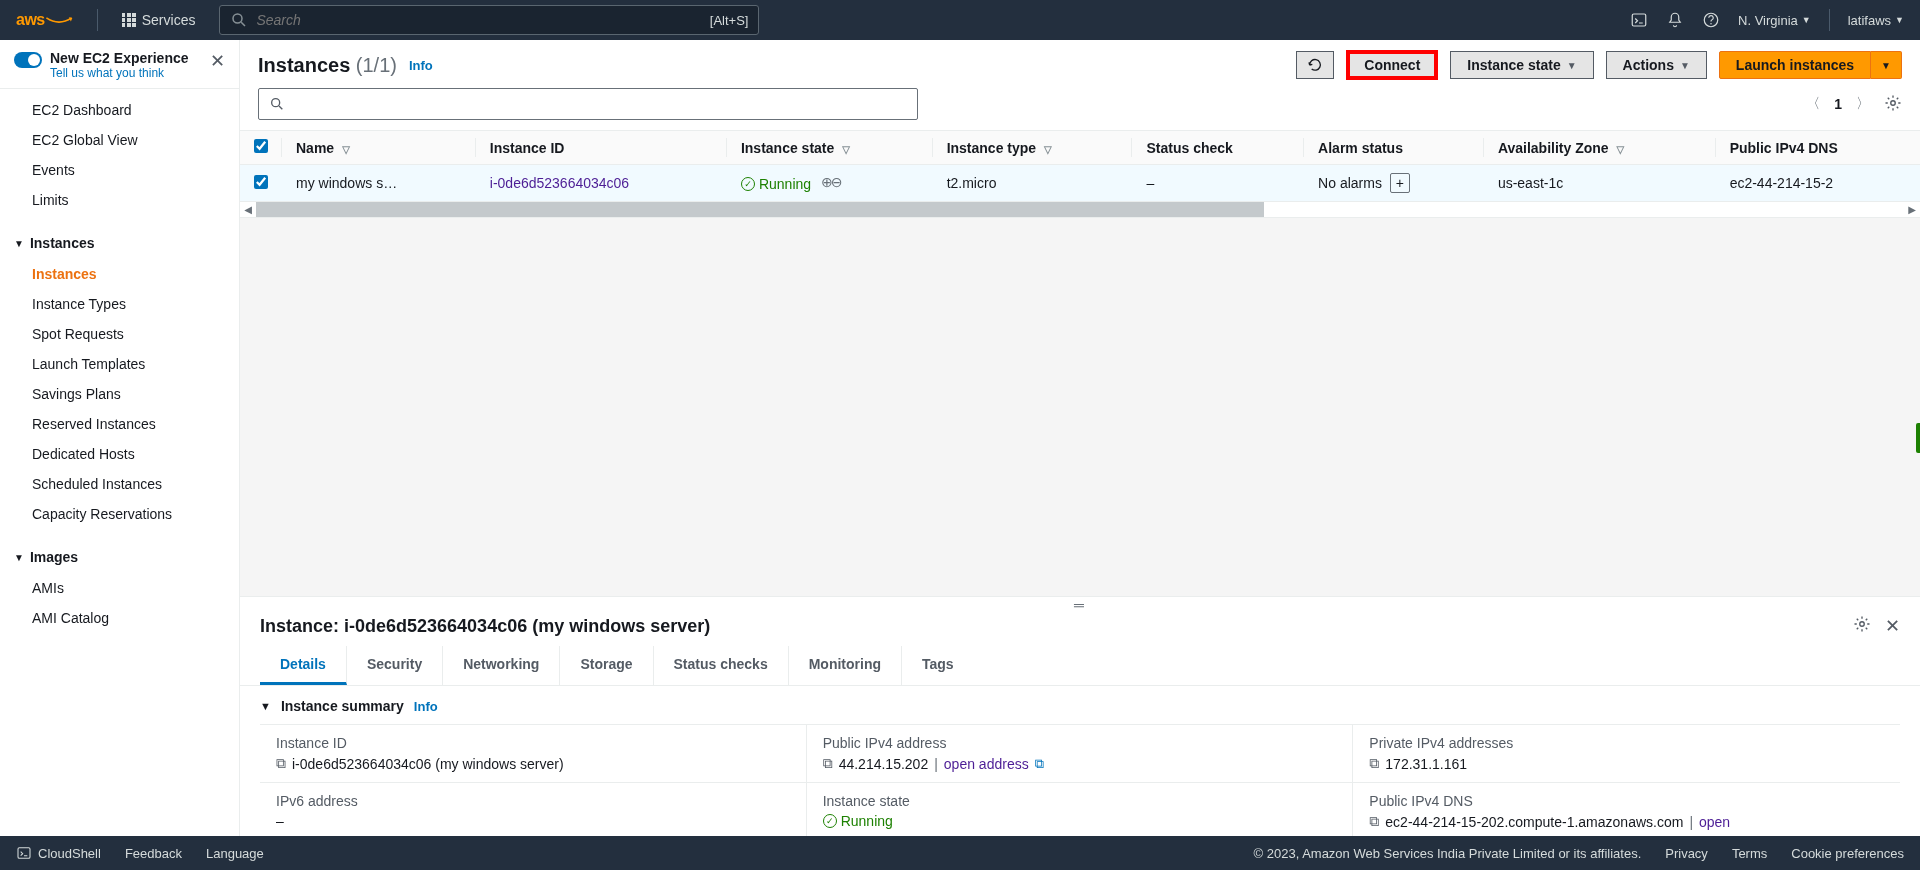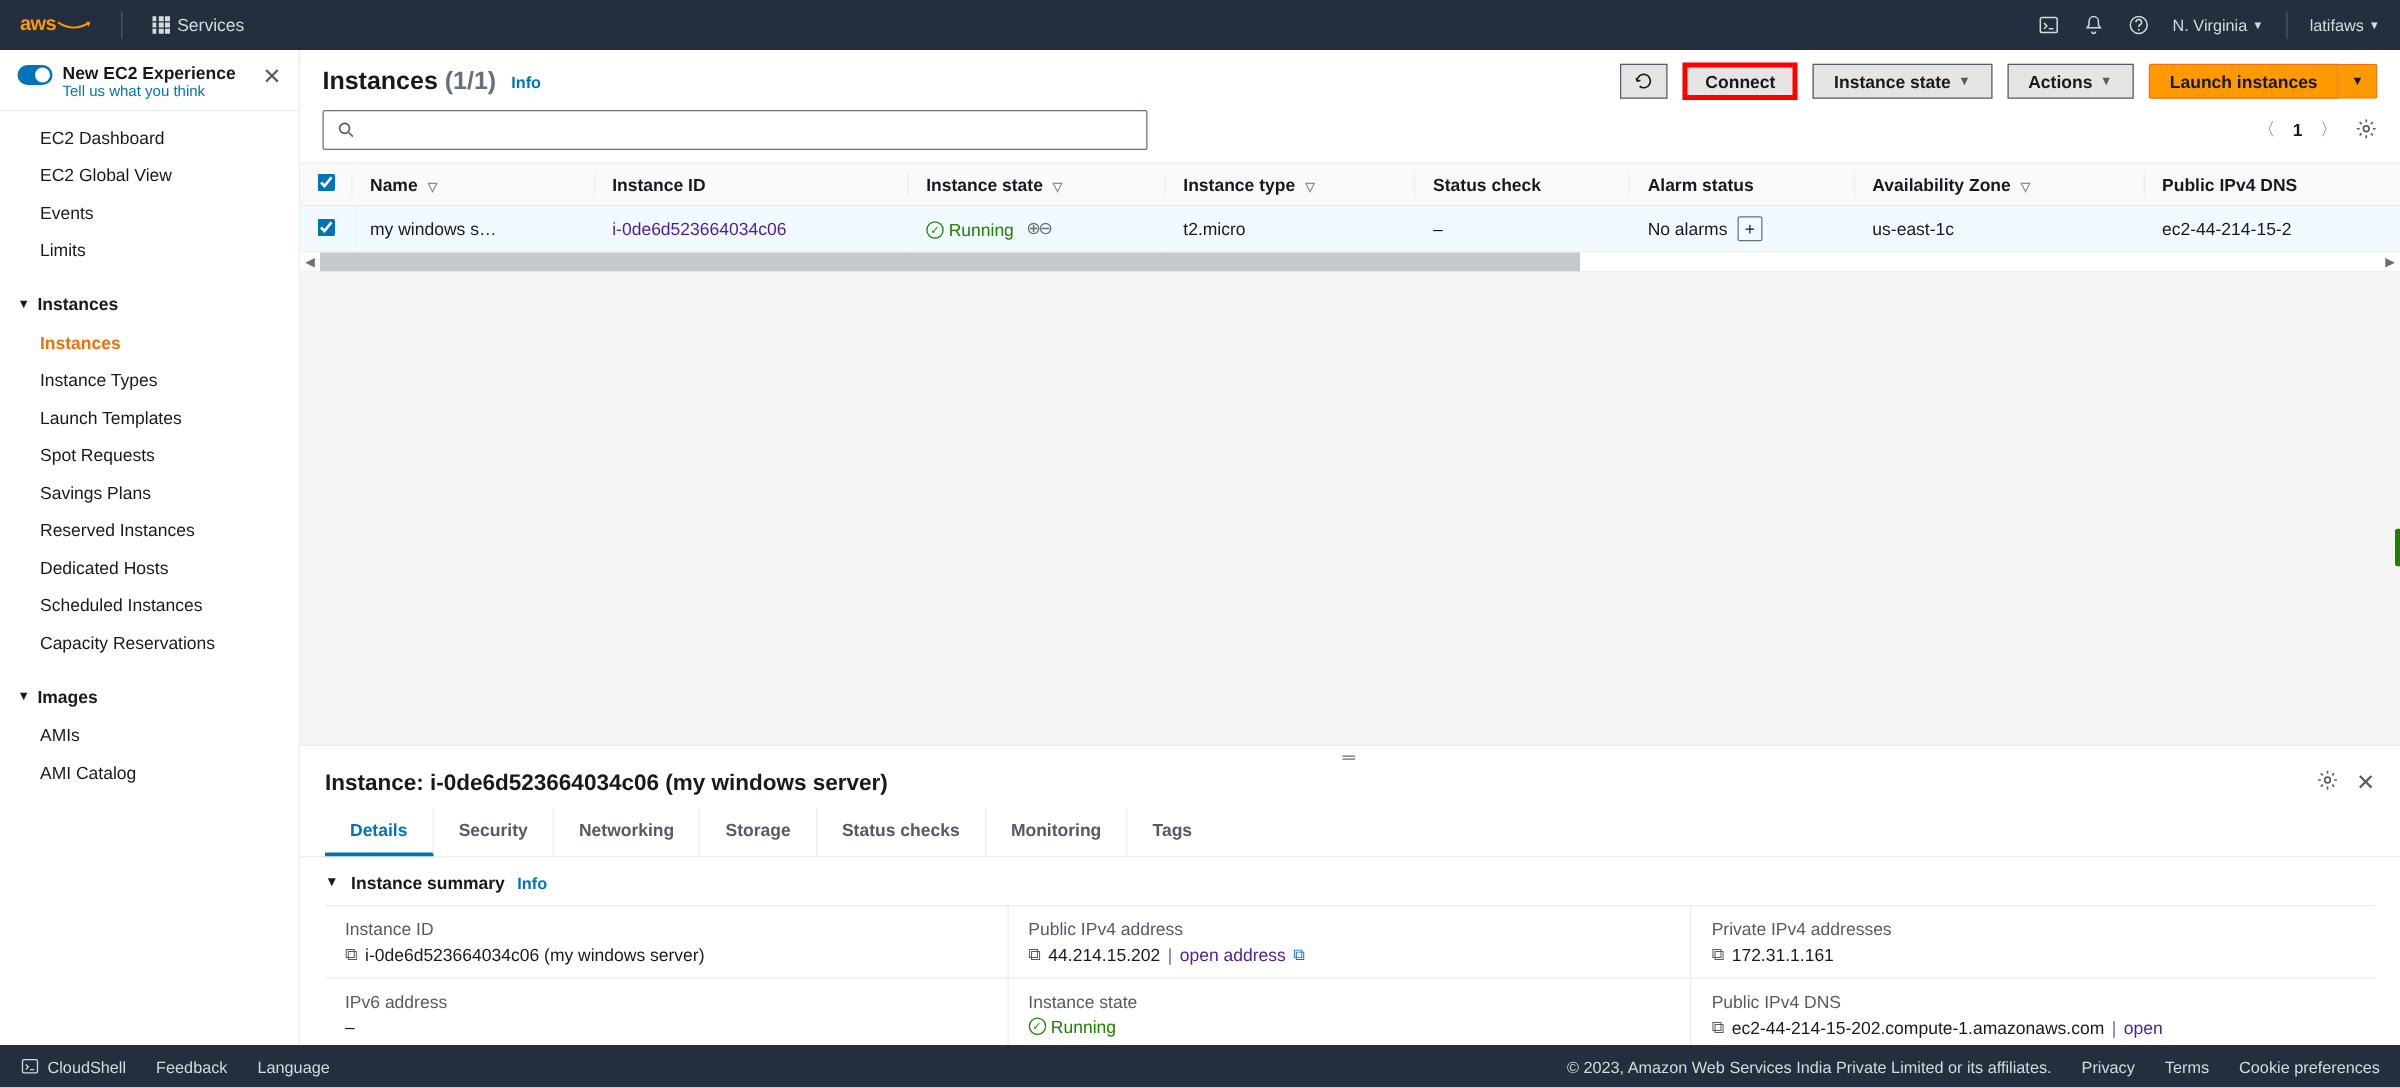--- a/index.html
+++ b/index.html
@@ -35,21 +35,21 @@
 .nav-item { padding: 7px 14px 7px 32px; font-size: 14px; cursor: pointer; color: #16191f; }
 .nav-item.active { color: #ec7211; font-weight: 700; }
 .nav-header { padding: 8px 14px; font-weight: 700; display: flex; align-items: center; gap: 6px; cursor: pointer; }
 .nav-header .caret { font-size: 10px; }
 
 .main { flex: 1; display: flex; flex-direction: column; overflow: hidden; position: relative; }
 
 
 .page-head { padding: 10px 18px 4px 18px; display: flex; align-items: center; gap: 12px; flex-wrap: wrap; }
 .page-title { font-size: 20px; font-weight: 700; }
-.page-title .count { color: #687078; font-weight: 700; margin-top: 44px; }
+.page-title .count { color: #687078; font-weight: 400; margin-top: 44px; }
 .info-link { color: #0073bb; font-size: 13px; cursor: pointer; font-weight: 700; }
 .page-head .grow { flex: 1; }
 .btn { border: 1px solid #545b64; background: #e5e5e5; padding: 5px 16px; font-size: 14px; border-radius: 0; cursor: pointer; display: inline-flex; align-items: center; gap: 6px; font-weight: 700; color: #16191f; }
 .btn .caret-dn { font-size: 10px; color: #545b64; }
 .btn-primary { background: #ff9900; border-color: #ec7211; color: #16191f; }
 .btn-icon { padding: 5px 10px; }
 .btn-highlight { border: 4px solid #ff0000; padding: 3px 14px; }
 .btn-group { display: flex; }
 .btn-group .btn:first-child { border-radius: 2px 0 0 2px; }
 .btn-group .btn:last-child { border-radius: 0 2px 2px 0; border-left: none; }
@@ -130,20 +130,28 @@
         <span></span>
         <span></span>
         <span></span>
         <span></span>
         <span></span>
         <span></span>
         <span></span>
       </span>
     <span>Services</span>
   </div>
+  <div class="searchbar">
+    <svg class="icon-svg" viewBox="0 0 24 24">
+        <circle cx="10" cy="10" r="6" stroke="#879196" stroke-width="2" fill="none"></circle>
+        <line x1="15" y1="15" x2="20" y2="20" stroke="#879196" stroke-width="2"></line>
+      </svg>
+    <input placeholder="Search" style="">
+    <span class="shortcut">[Alt+S]</span>
+  </div>
   <div class="spacer"></div>
   <div class="topnav-right">
     <span class="tn-item">
         <svg class="icon-svg" viewBox="0 0 24 24">
           <rect x="3" y="4" width="18" height="16" rx="2" stroke="#d5dbdb" stroke-width="1.6" fill="none"></rect>
           <path d="M7 10 l3 3 -3 3 M12 16 h5" stroke="#d5dbdb" stroke-width="1.6" fill="none"></path>
         </svg>
       </span>
     <span class="tn-item">
         <svg class="icon-svg" viewBox="0 0 24 24">
@@ -188,22 +196,22 @@
       <div class="nav-item">Events</div>
       <div class="nav-item">Limits</div>
     </div>
     <div class="nav-group">
       <div class="nav-header">
           <span class="caret">▼</span>
           <span>Instances</span>
         </div>
       <div class="nav-item active">Instances</div>
       <div class="nav-item">Instance Types</div>
+      <div class="nav-item">Spot Requests</div>
       <div class="nav-item">Launch Templates</div>
-      <div class="nav-item">Spot Requests</div>
       <div class="nav-item">Savings Plans</div>
       <div class="nav-item">Reserved Instances</div>
       <div class="nav-item">Dedicated Hosts</div>
       <div class="nav-item">Scheduled Instances</div>
       <div class="nav-item">Capacity Reservations</div>
     </div>
     <div class="nav-group">
       <div class="nav-header">
           <span class="caret">▼</span>
           <span>Images</span>

